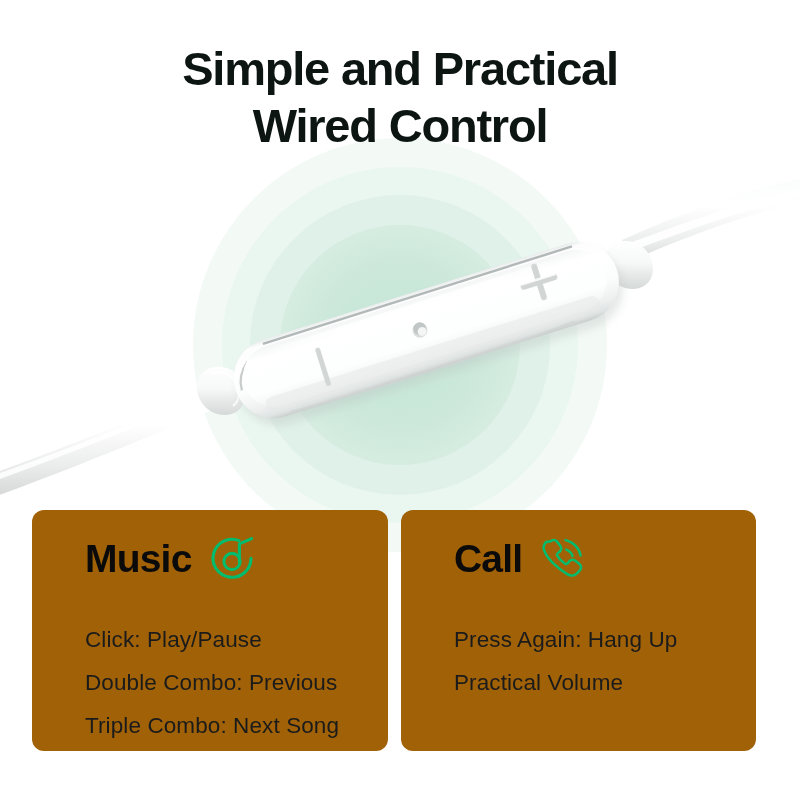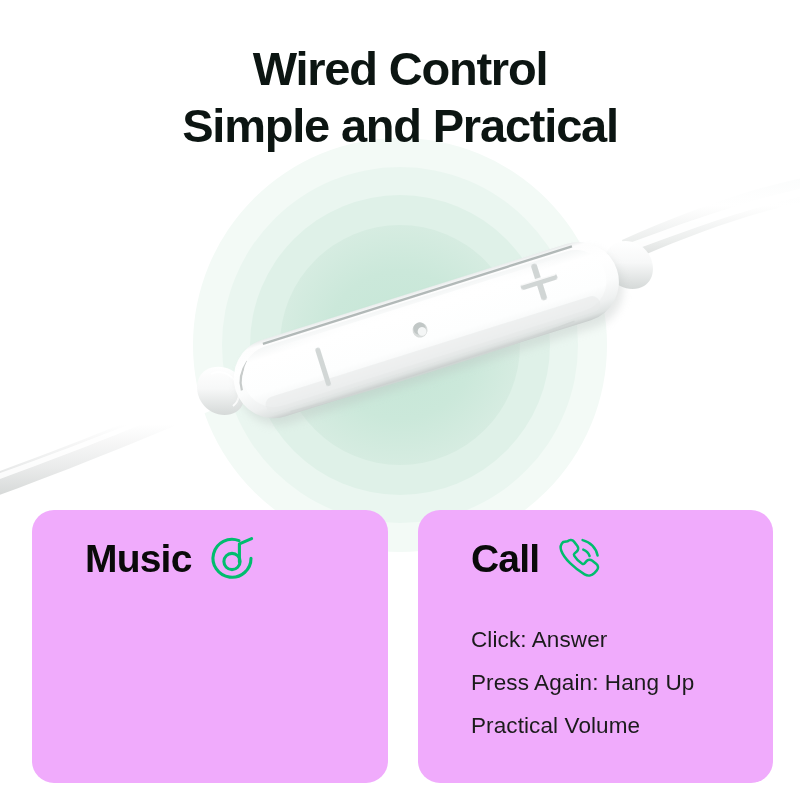--- a/index.html
+++ b/index.html
@@ -30,26 +30,26 @@
   }
 
   
   .product { position:absolute; left:0; top:0; width:800px; height:800px; z-index:4; }
 
   
   .cards { position:absolute; left:0; top:510px; width:800px; height:275px; z-index:7; }
   .card {
     position:absolute;
     top:0;
-    height:273px;
-    background:#f0abfc;
-    border-radius:22px;
+    height:241px;
+    background:#a16207;
+    border-radius:12px;
   }
   .card.left  { left:32px;  width:356px; }
-  .card.right { left:418px; width:355px; }
+  .card.right { left:401px; width:355px; }
 
   .card-head {
     position:absolute;
     left:53px; top:24px;
     display:flex; align-items:center; gap:16px;
     height:50px;
   }
   .card-title {
     font-size:39px;
     font-weight:bold;
@@ -82,22 +82,22 @@
         <stop offset="100%" stop-color="#d6ece1"></stop>
       </radialGradient>
     </defs>
     <circle cx="400" cy="345" r="207" fill="#f3faf6"></circle>
     <circle cx="400" cy="345" r="178" fill="#eaf6f0"></circle>
     <circle cx="400" cy="345" r="150" fill="#dff1e8"></circle>
     <circle cx="400" cy="345" r="120" fill="url(#discGrad)"></circle>
   </svg>
 
   <div class="title-block">
+    <span class="title-line">Simple and Practical</span>
     <span class="title-line">Wired Control</span>
-    <span class="title-line">Simple and Practical</span>
   </div>
 
   <svg class="product" viewBox="0 0 800 800">
     <defs>
       <linearGradient id="cableL" x1="0" y1="0" x2="0" y2="1">
         <stop offset="0%" stop-color="#ffffff"></stop>
         <stop offset="38%" stop-color="#ffffff"></stop>
         <stop offset="72%" stop-color="#ebecec"></stop>
         <stop offset="100%" stop-color="#d3d6d5"></stop>
       </linearGradient>
@@ -198,37 +198,41 @@
   <div class="cards">
 
     <div class="card left">
       <div class="card-head">
         <span class="card-title">Music</span>
         <svg class="card-icon" viewBox="0 0 48 48">
           <path d="M31 5.6 A19 19 0 1 0 43 23.2" fill="none" stroke="#00bd6e" stroke-width="3.1" stroke-linecap="round"></path>
           <circle cx="24" cy="26.5" r="8.1" fill="none" stroke="#00bd6e" stroke-width="3.1"></circle>
           <path d="M31.4 27 L31.4 8.9 L43.6 3.6" fill="none" stroke="#00bd6e" stroke-width="3.1" stroke-linecap="round" stroke-linejoin="round"></path>
         </svg>
+      </div>
+      <div class="card-lines">
+        <div class="card-line">Click: Play/Pause</div>
+        <div class="card-line">Double Combo: Previous</div>
+        <div class="card-line">Triple Combo: Next Song</div>
       </div>
     </div>
 
     <div class="card right">
       <div class="card-head">
         <span class="card-title">Call</span>
         <svg class="card-icon" viewBox="0 0 48 48">
           <path d="M12.6 6.2 C14.6 4.4 17.4 4.6 19 6.6 L22.4 11 C23.7 12.7 23.4 15.1 21.8 16.5 L19.6 18.4
                    C18.9 19 18.8 20 19.3 20.8 C21.2 23.9 24.1 26.8 27.2 28.7 C28 29.2 29 29 29.6 28.3
                    L31.5 26.2 C32.9 24.6 35.3 24.3 37 25.6 L41.4 29 C43.4 30.6 43.6 33.4 41.8 35.4
                    L39.3 38.1 C36.9 40.7 32.9 41.2 29.6 39.3 C24.3 36.3 19.2 32.3 15.1 28.2
                    C11 24.1 7.7 19.7 6.2 15.5 C5 12.3 5.9 9.2 8.2 7 Z" fill="none" stroke="#00bd6e" stroke-width="2.5" stroke-linejoin="round"></path>
           <path d="M28.3 14.6 A10.4 10.4 0 0 1 34.6 21" fill="none" stroke="#00bd6e" stroke-width="2.5" stroke-linecap="round"></path>
           <path d="M27.6 5.1 A19.6 19.6 0 0 1 42.6 20.6" fill="none" stroke="#00bd6e" stroke-width="2.5" stroke-linecap="round"></path>
         </svg>
       </div>
       <div class="card-lines">
-        <div class="card-line">Click: Answer</div>
         <div class="card-line">Press Again: Hang Up</div>
         <div class="card-line">Practical Volume</div>
       </div>
     </div>
 
   </div>
 </div>
 
 </body></html>

